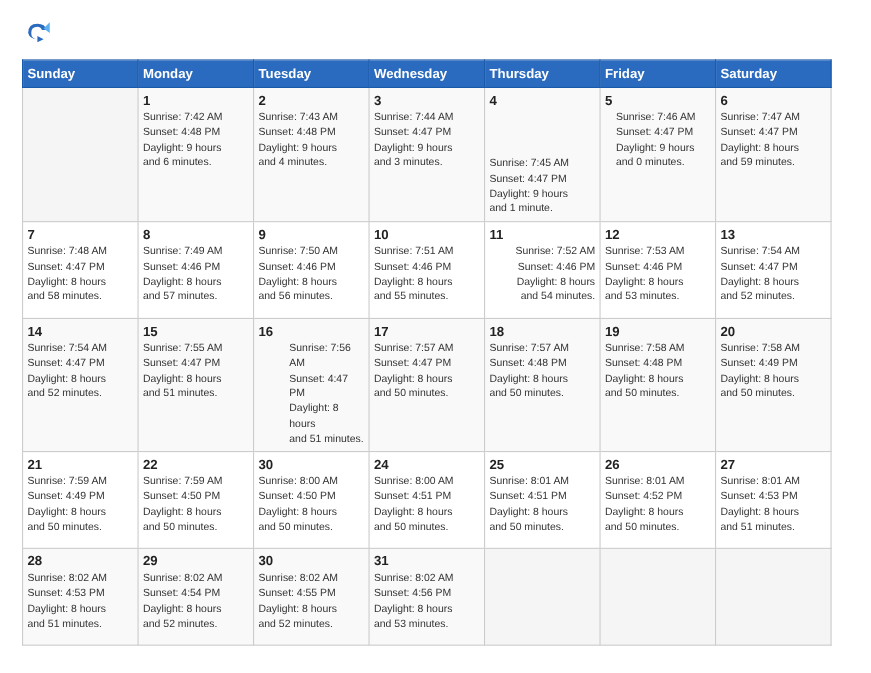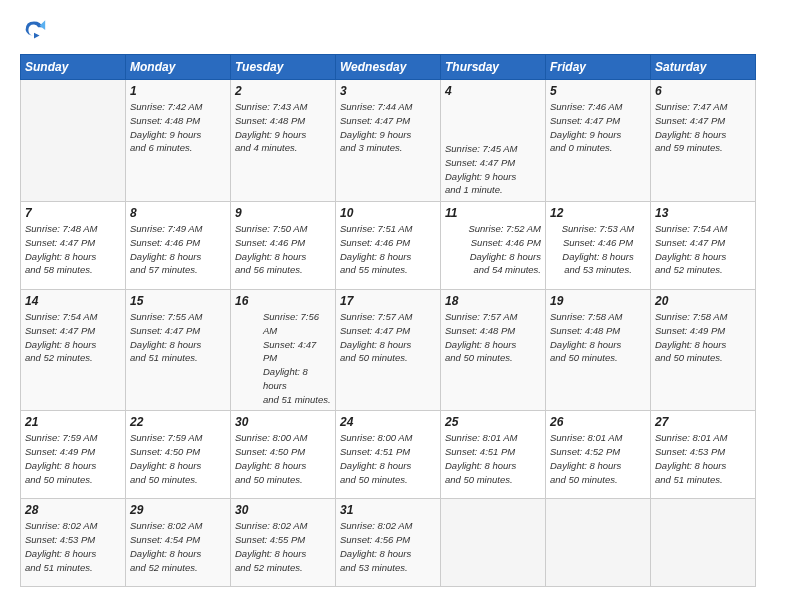--- a/index.html
+++ b/index.html
@@ -7,21 +7,20 @@
       width: 792px;
       height: 612px;
       font-family: Arial, sans-serif;
       background: #fff;
       overflow: hidden;
     }
     .container {
       width: 792px;
       height: 460px;
       padding: 16px 36px 10px 20px;
-      font-style: italic;
     }
     .header {
       display: flex;
       justify-content: space-between;
       align-items: flex-start;
       margin-bottom: 10px;
     }
     .logo {
       display: flex;
       align-items: center;
@@ -160,21 +159,21 @@
           </td>
           <td>
             <span class="day-number">4</span>
             <div class="day-info" style="white-space: pre-line; margin-top: 44px;">Sunrise: 7:45 AM
 Sunset: 4:47 PM
 Daylight: 9 hours
 and 1 minute.</div>
           </td>
           <td>
             <span class="day-number">5</span>
-            <div class="day-info" style="white-space: pre-line;">Sunrise: 7:46 AM
+            <div class="day-info" style="white-space: pre-line; margin-left: 10px;">Sunrise: 7:46 AM
 Sunset: 4:47 PM
 Daylight: 9 hours
 and 0 minutes.</div>
           </td>
           <td>
             <span class="day-number">6</span>
             <div class="day-info" style="white-space: pre-line;">Sunrise: 7:47 AM
 Sunset: 4:47 PM
 Daylight: 8 hours
 and 59 minutes.</div>
@@ -211,21 +210,21 @@
           </td>
           <td>
             <span class="day-number">11</span>
             <div class="day-info" style="white-space: pre-line; text-align: right;">Sunrise: 7:52 AM
 Sunset: 4:46 PM
 Daylight: 8 hours
 and 54 minutes.</div>
           </td>
           <td>
             <span class="day-number">12</span>
-            <div class="day-info" style="white-space: pre-line; text-align: center;">Sunrise: 7:53 AM
+            <div class="day-info" style="white-space: pre-line;">Sunrise: 7:53 AM
 Sunset: 4:46 PM
 Daylight: 8 hours
 and 53 minutes.</div>
           </td>
           <td>
             <span class="day-number">13</span>
             <div class="day-info" style="white-space: pre-line;">Sunrise: 7:54 AM
 Sunset: 4:47 PM
 Daylight: 8 hours
 and 52 minutes.</div>

